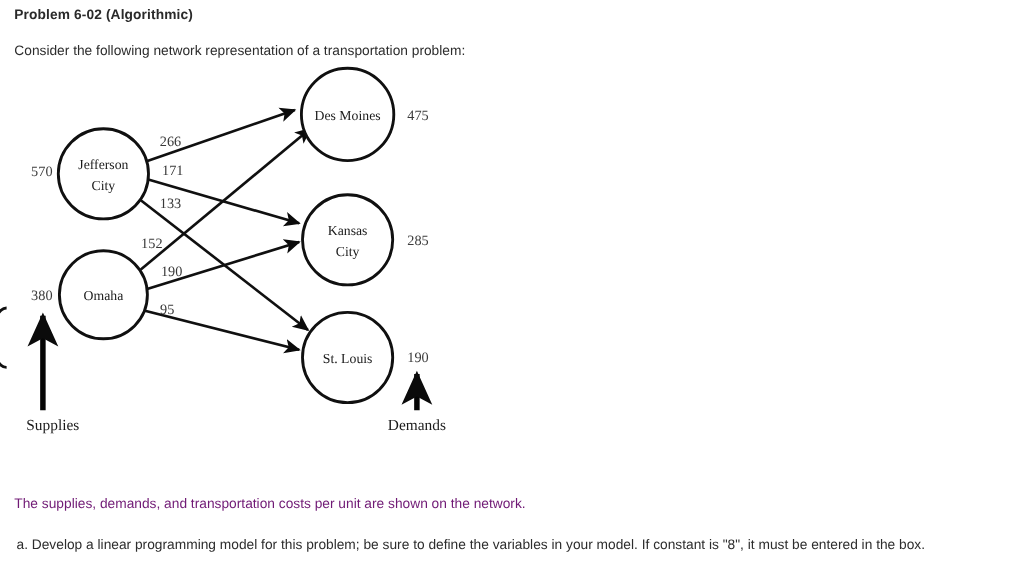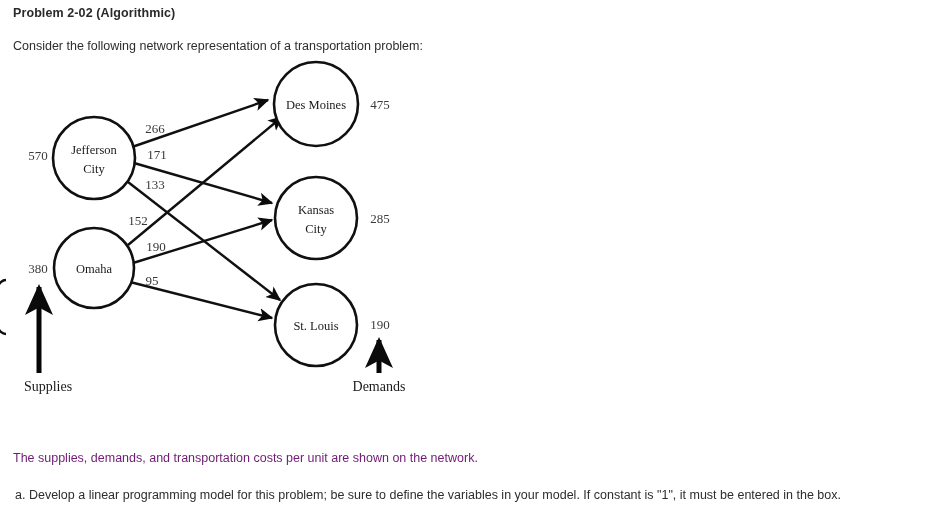--- a/index.html
+++ b/index.html
@@ -108,21 +108,21 @@
     fill: none;
     stroke: #101010;
     stroke-width: 2.6;
   }
 </style>
 </head>
 <body>
 
 <div id="page">
 
-  <div class="prob-title">Problem 2-02 (Algorithmic)</div>
+  <div class="prob-title">Problem 6-02 (Algorithmic)</div>
 
   <div class="prob-intro">Consider the following network representation of a transportation problem:</div>
 
   <div id="network-figure">
     <svg id="network-svg" width="460" height="350" viewBox="0 0 460 350">
       <defs>
         <marker id="arrowhead" markerWidth="7" markerHeight="7" refX="5.6" refY="3.0" orient="auto" markerUnits="strokeWidth">
           <path d="M0,0.2 L6.2,3.0 L0,5.8 L1.5,3.0 Z" fill="#0b0b0b"></path>
         </marker>
       </defs>
@@ -171,15 +171,15 @@
       <line class="sd-arrow" x1="39" y1="318" x2="39" y2="232" marker-end="url(#arrowhead)"></line>
       <line class="sd-arrow" x1="379" y1="318" x2="379" y2="285" marker-end="url(#arrowhead)"></line>
 
       <text class="axis-caption" x="48" y="336">Supplies</text>
       <text class="axis-caption" x="379" y="336">Demands</text>
     </svg>
   </div>
 
   <div class="body-line-1">The supplies, demands, and transportation costs per unit are shown on the network.</div>
 
-  <div class="body-line-2">a. Develop a linear programming model for this problem; be sure to define the variables in your model. If constant is "1", it must be entered in the box.</div>
+  <div class="body-line-2">a. Develop a linear programming model for this problem; be sure to define the variables in your model. If constant is "8", it must be entered in the box.</div>
 
 </div>
 
 </body></html>

